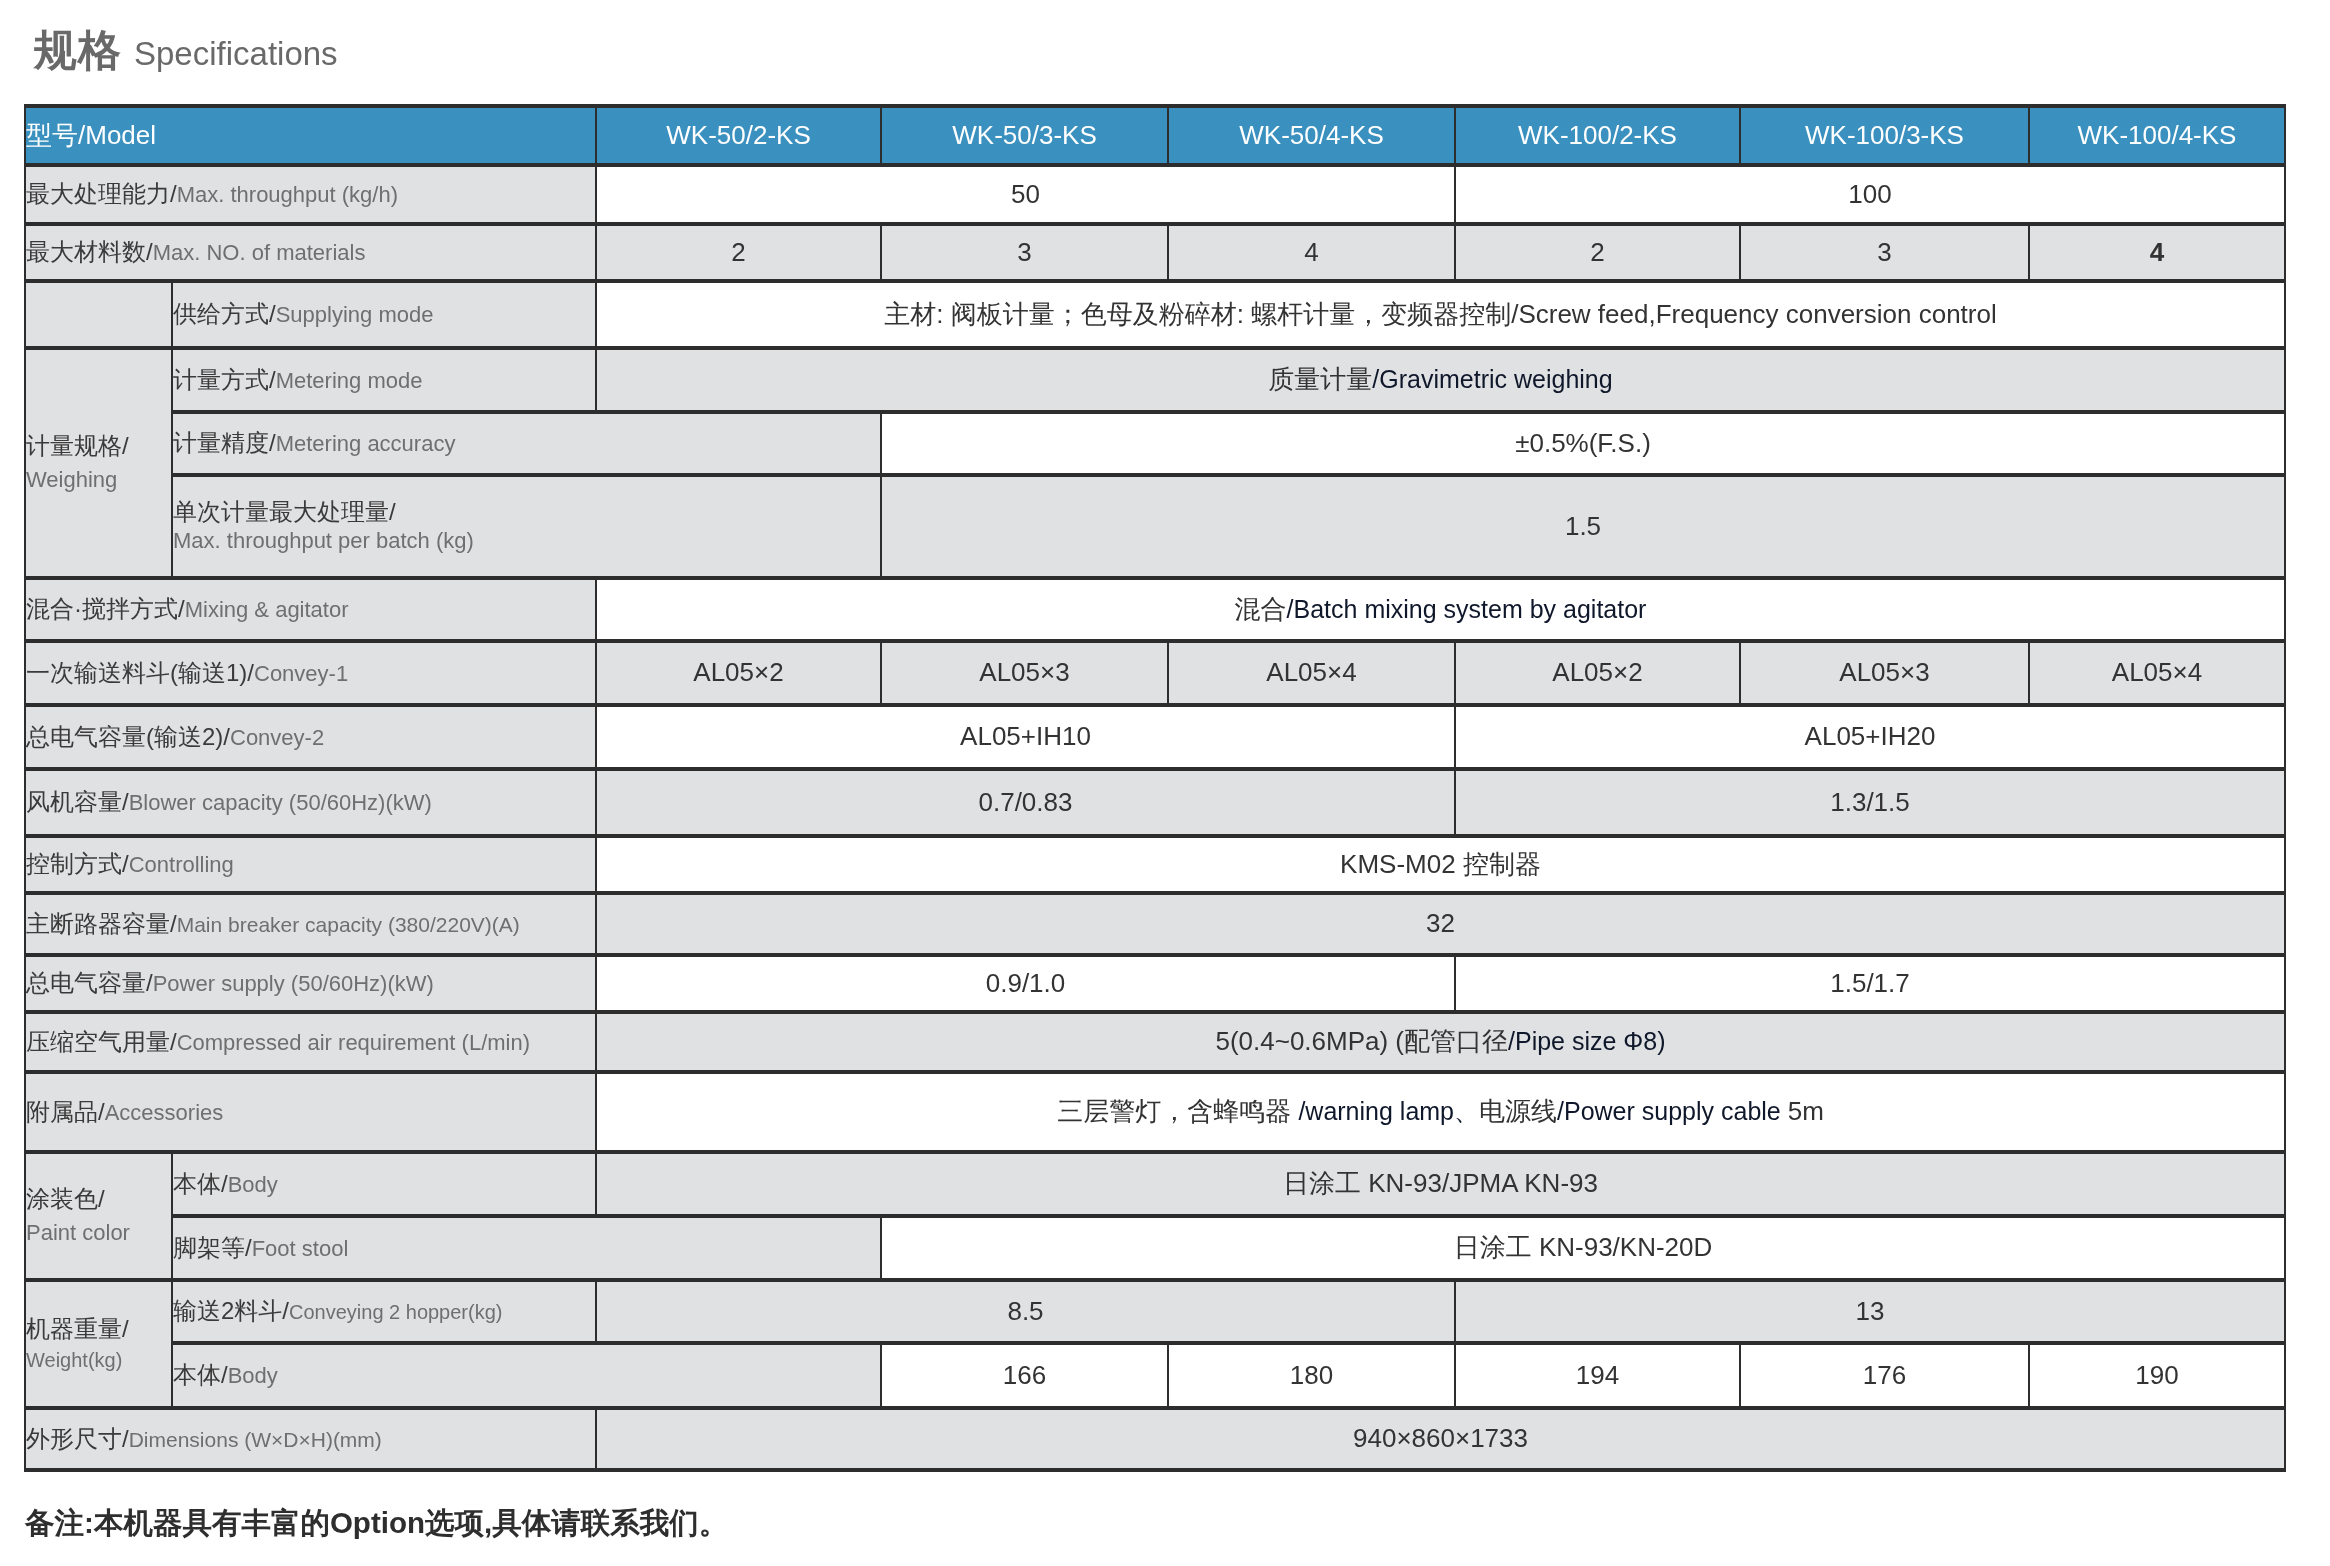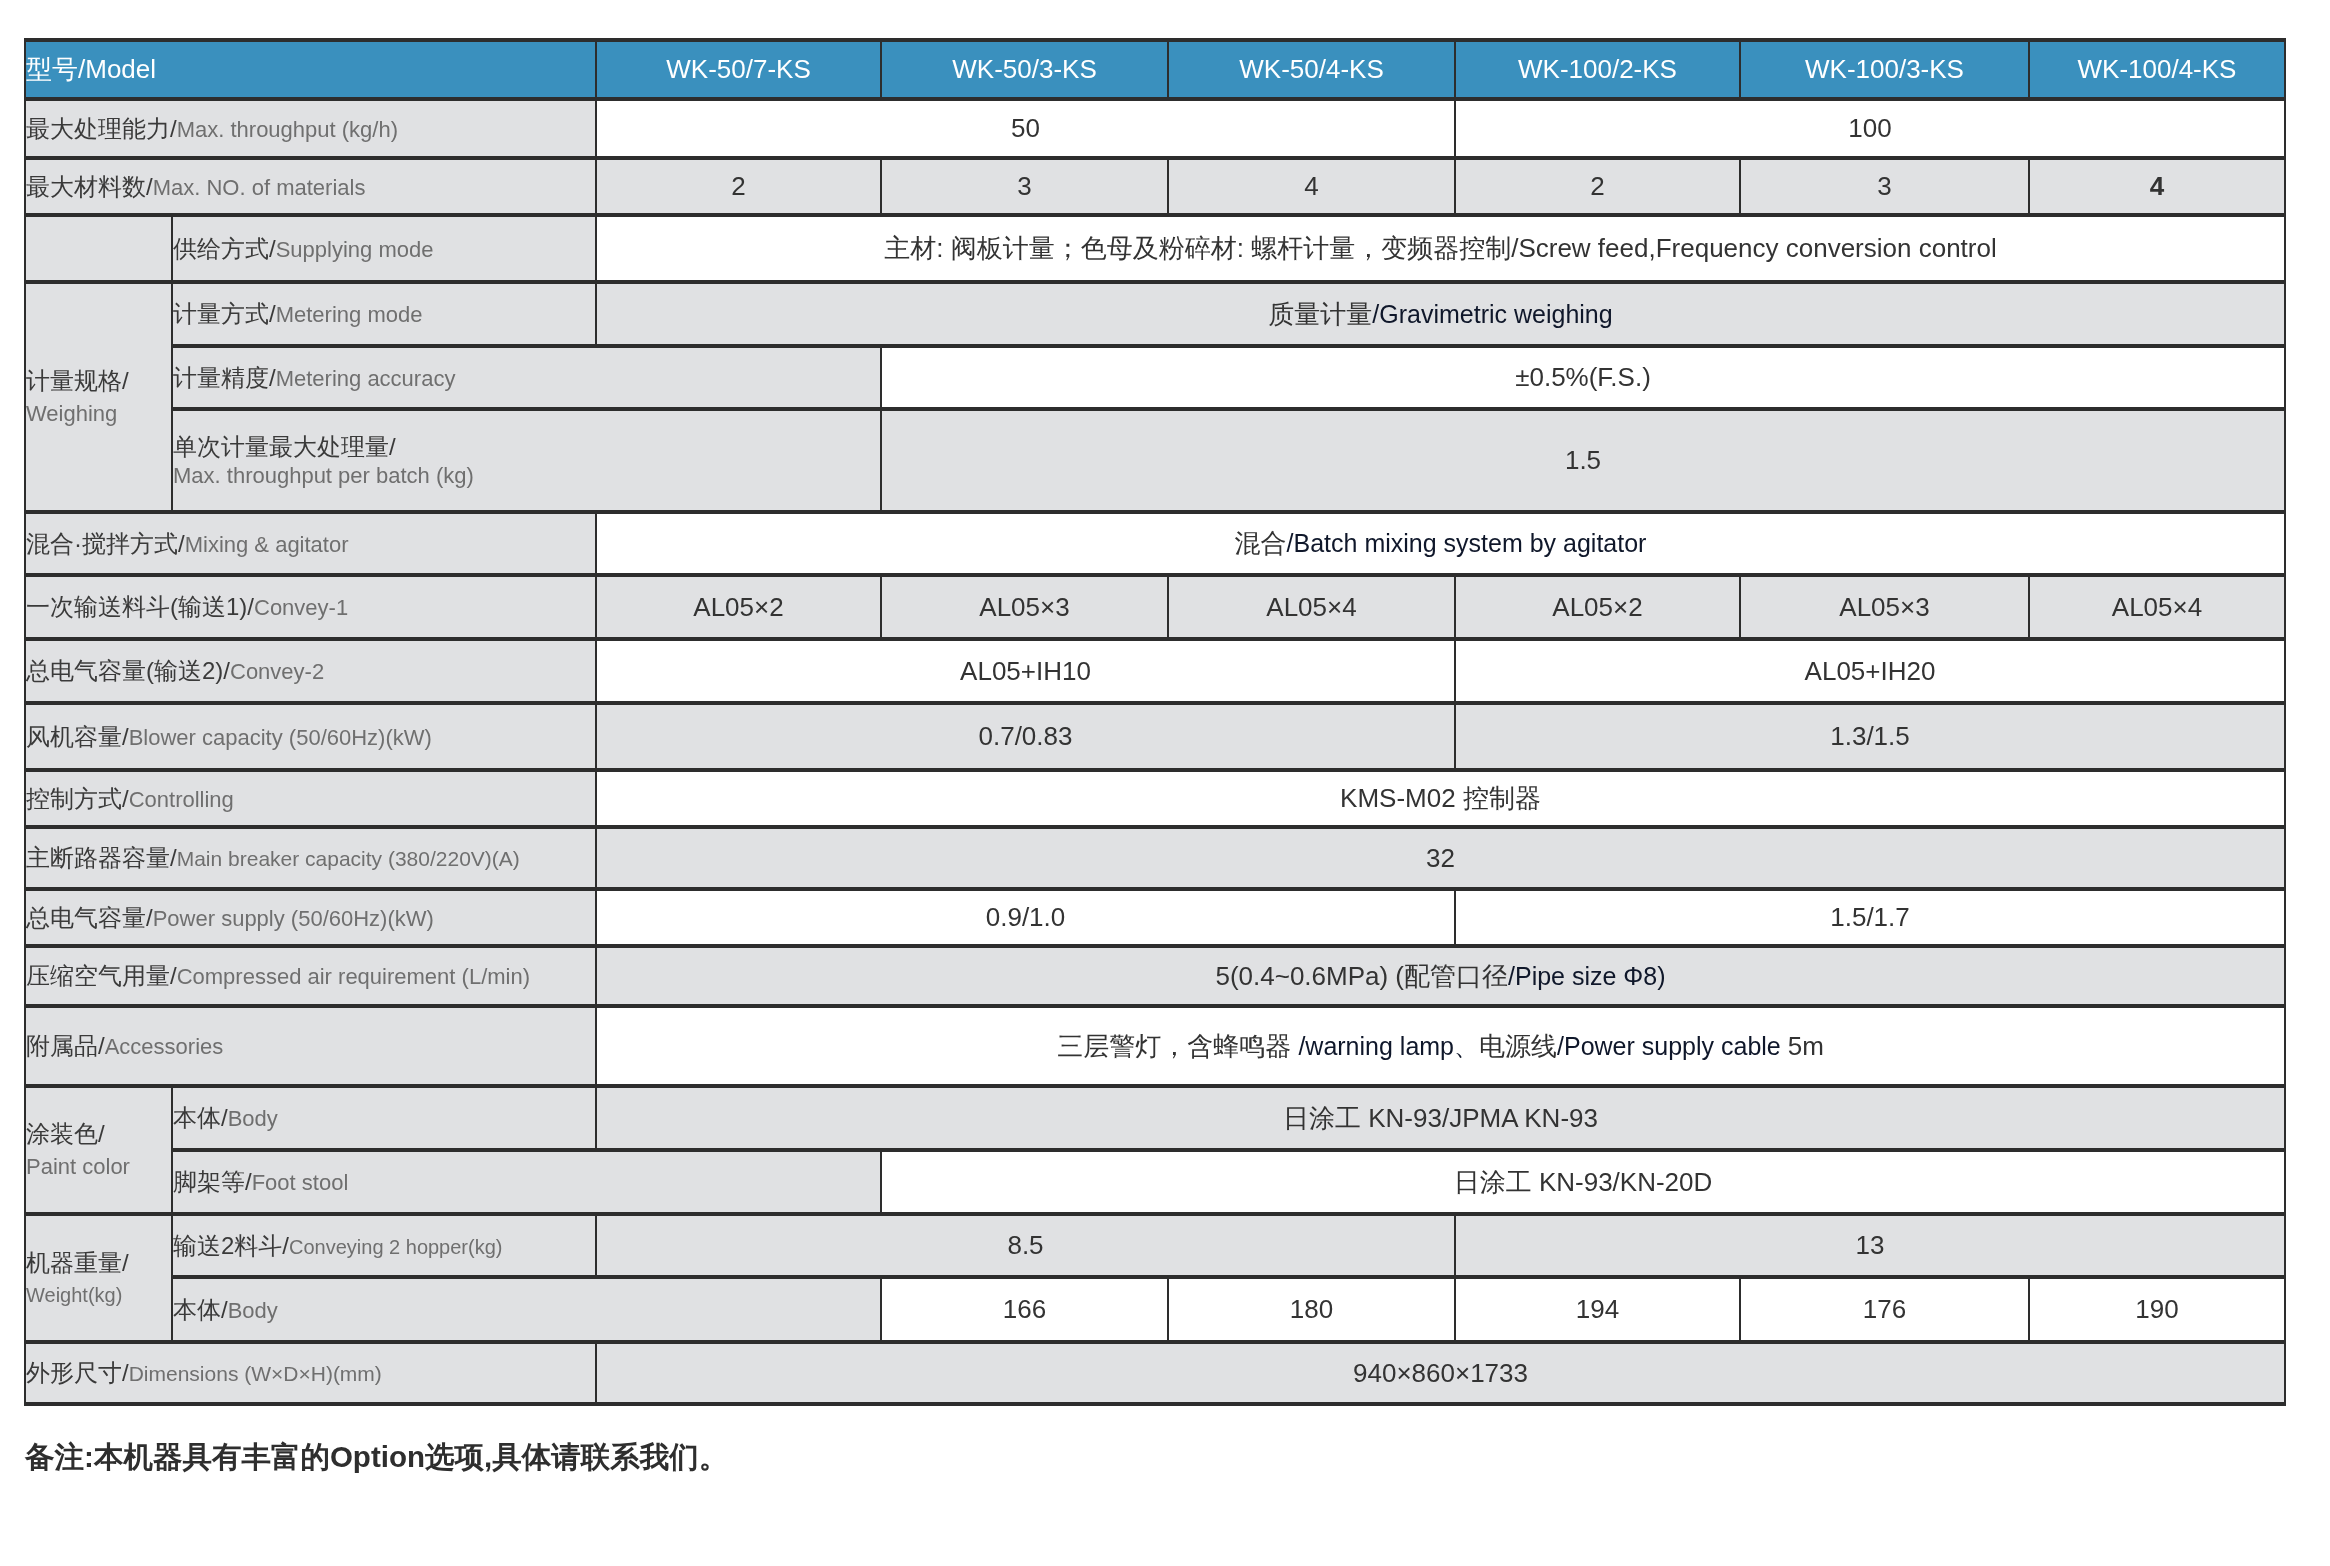--- a/index.html
+++ b/index.html
@@ -36,36 +36,39 @@
   tbody tr:nth-child(18) .lab-en{font-size:20px;}
   tbody tr:nth-child(12) .lab-en{font-size:21px;}
   tbody tr:nth-child(20) .lab-en{font-size:21px;}
   
   .note{margin:32px 0 0 1.1px;font-size:29.5px;font-weight:600;color:#2e2e2e;}
 </style>
 </head>
 <body>
 
 <div class="page">
+  <div class="title">
+    <span class="title-zh">规格</span><span class="title-en">Specifications</span>
+  </div>
 
   <table class="spec">
       <colgroup>
         <col style="width: 147px;">
         <col style="width: 424px;">
         <col style="width: 285px;">
         <col style="width: 287px;">
         <col style="width: 287px;">
         <col style="width: 285px;">
         <col style="width: 289px;">
         <col style="width: 256px;">
       </colgroup>
       <thead>
         <tr style="height: 59px;">
           <th class="head-label" colspan="2"><span>型号/</span><span>Model</span></th>
-          <th class="head-model">WK-50/7-KS</th>
+          <th class="head-model">WK-50/2-KS</th>
           <th class="head-model">WK-50/3-KS</th>
           <th class="head-model">WK-50/4-KS</th>
           <th class="head-model">WK-100/2-KS</th>
           <th class="head-model">WK-100/3-KS</th>
           <th class="head-model">WK-100/4-KS</th>
         </tr>
       </thead>
       <tbody>
         <tr class="bg-white" style="height: 59px;">
           <td class="label-cell" colspan="2"><span class="lab-zh">最大处理能力/</span><span class="lab-en">Max. throughput (kg/h)</span></td>

